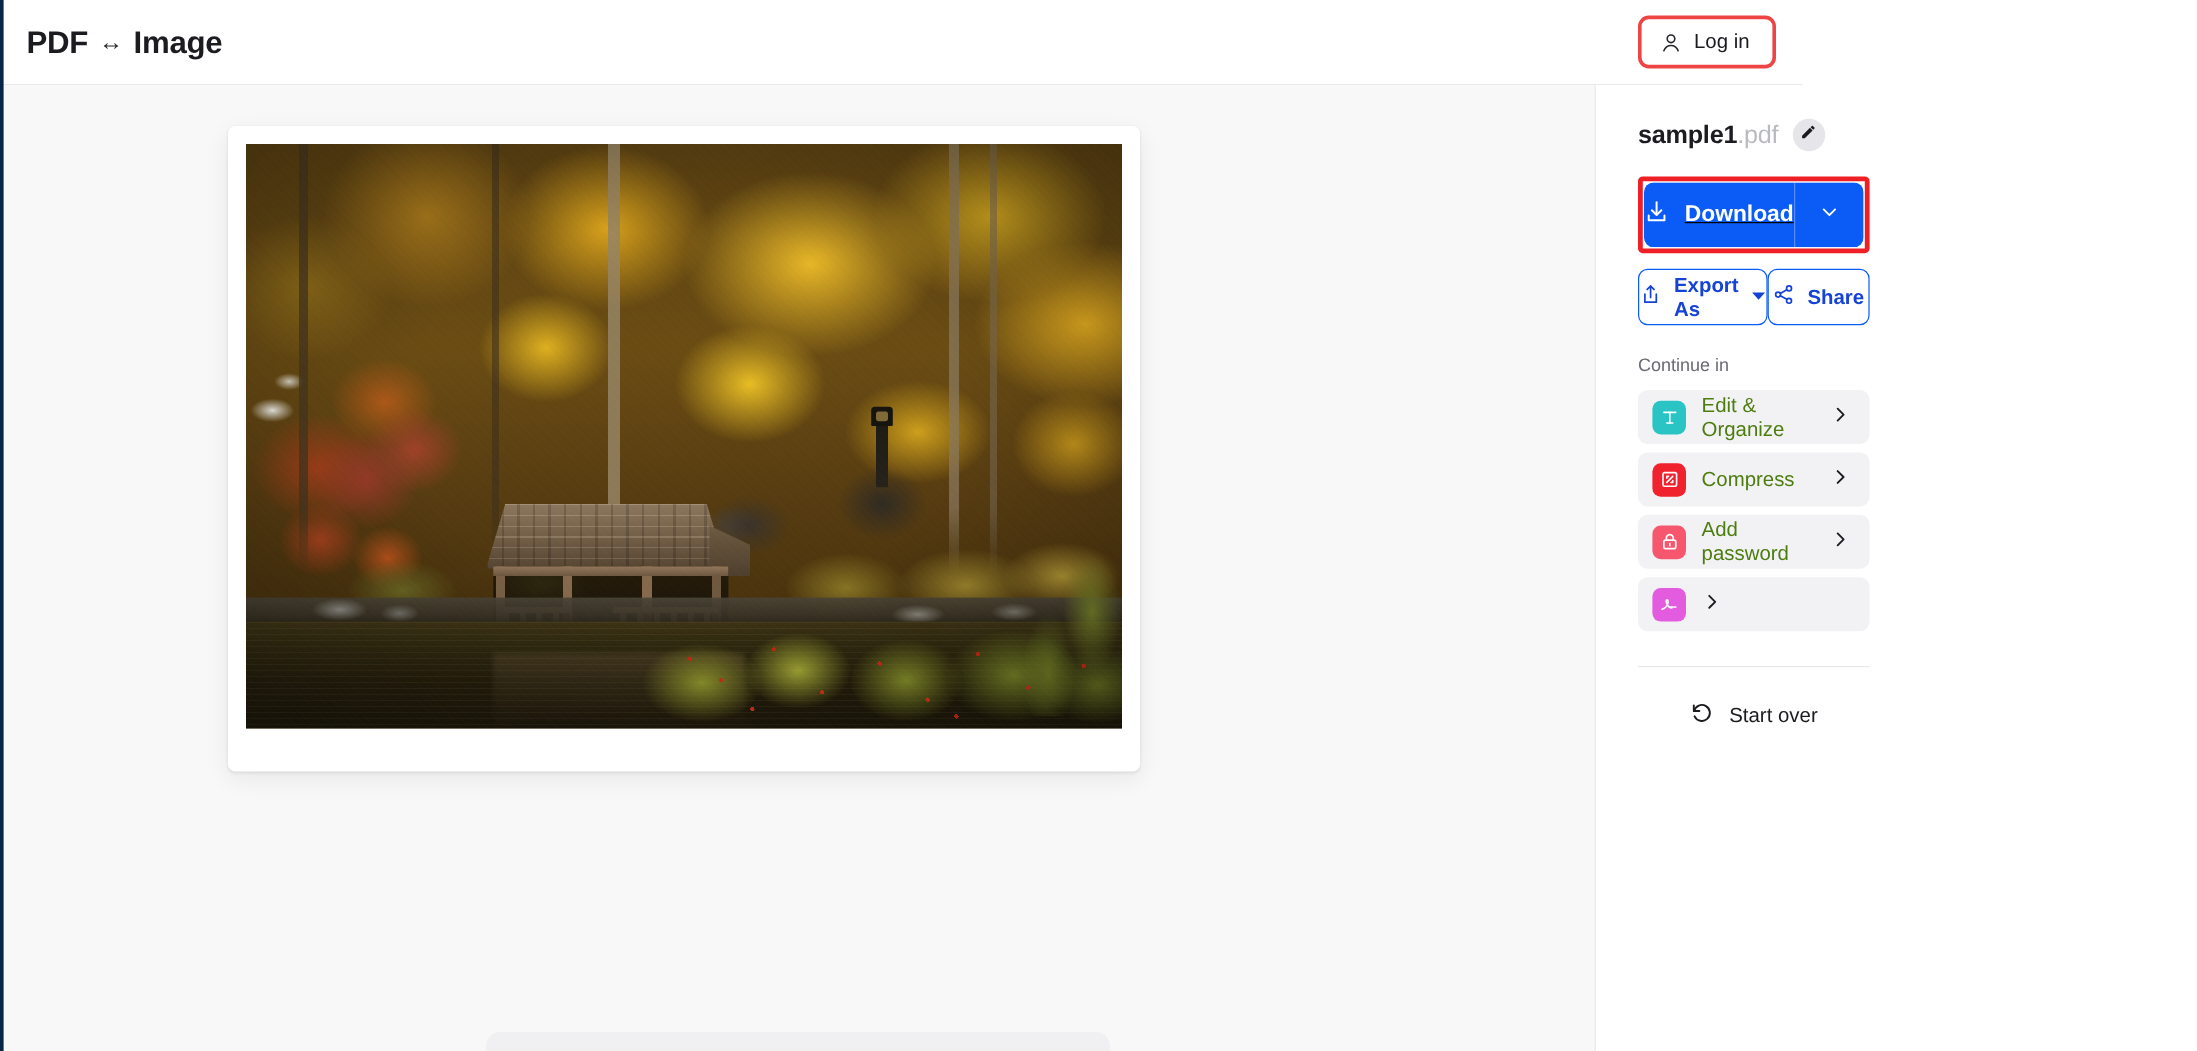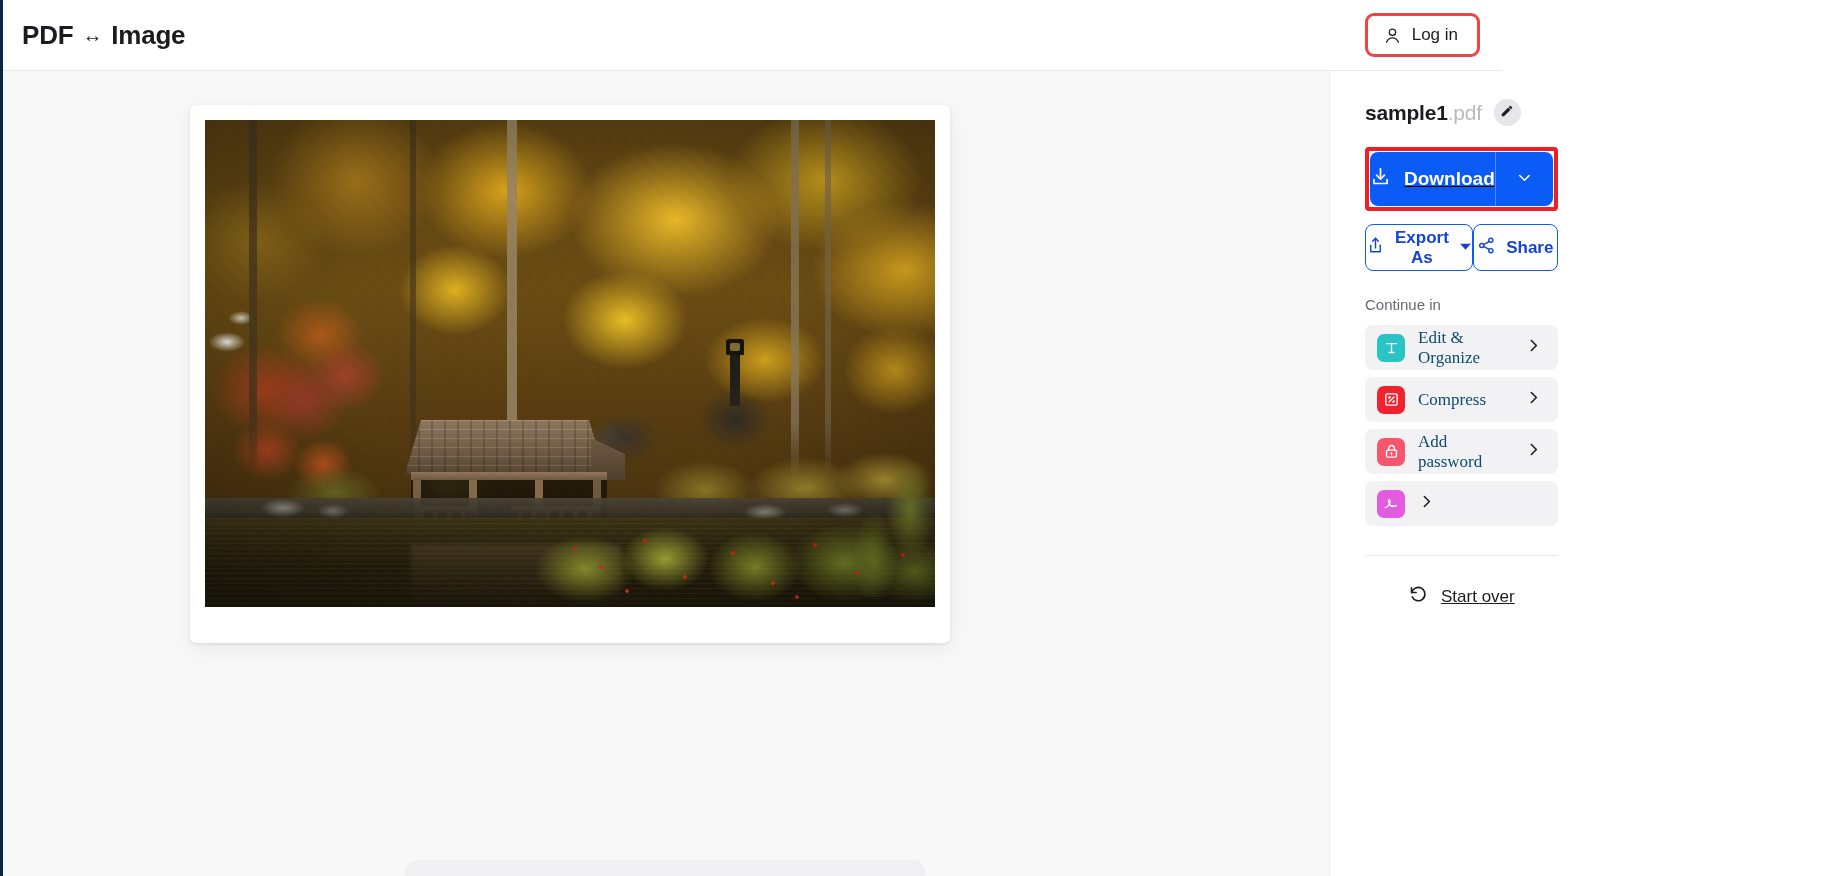--- a/index.html
+++ b/index.html
@@ -275,48 +275,48 @@
     display: flex; align-items: center; justify-content: center; gap: 13px;
     font-size: 19px; font-weight: 700; cursor: pointer; border: none;
     font-family: "Liberation Sans", sans-serif;
   }
   .dl-split {
     width: 58px; flex: 0 0 58px; background: #0b5cf6;
     border-left: 1px solid rgba(255,255,255,.30);
     display: flex; align-items: center; justify-content: center; cursor: pointer;
   }
 
-  .row2 { display: flex; margin-bottom: 25px; text-align: center; }
+  .row2 { display: flex; margin-bottom: 25px; }
   .obtn {
     flex: 1 1 0; height: 47px; border: 1px solid #0b5cf6; border-radius: 8px;
     background: #fff; color: #1443d6;
     display: flex; align-items: center; justify-content: center; gap: 10px;
     font-size: 17px; font-weight: 700; cursor: pointer;
     font-family: "Liberation Sans", sans-serif;
   }
 
   .continue-label { font-size: 15px; color: #6a6a73; margin-bottom: 12px; }
 
   .tool-list { display: flex; flex-direction: column; gap: 7px; }
   .tool {
     height: 45px; border-radius: 8px; background: #f2f2f4;
     display: flex; align-items: center; gap: 13px;
     padding: 0 16px 0 12px; cursor: pointer;
   }
   .tool-ico {
     width: 28px; height: 28px; border-radius: 7px; flex: 0 0 28px;
     display: flex; align-items: center; justify-content: center;
   }
-  .tool-label { flex: 1 1 auto; font-size: 17px; color: #0c4a6e; font-family: Liberation Serif, serif; }
+  .tool-label { flex: 1 1 auto; font-size: 17px; color: #4d7c0f; }
 
   .divider { height: 1px; background: #e8e8ec; margin: 29px 0 0 0; }
 
   .startover {
     display: flex; align-items: center; justify-content: center; gap: 13px;
-    margin-top: 28px; font-size: 17px; color: #1b1b20; cursor: pointer; text-decoration: underline;
+    margin-top: 28px; font-size: 17px; color: #1b1b20; cursor: pointer;
   }
 
   .bottom-peek {
     position: absolute; left: 50%; transform: translateX(-50%);
     bottom: -18px; width: 520px; height: 34px;
     background: #f0f0f2; border-radius: 12px;
   }
 </style>
 </head>
 <body>

